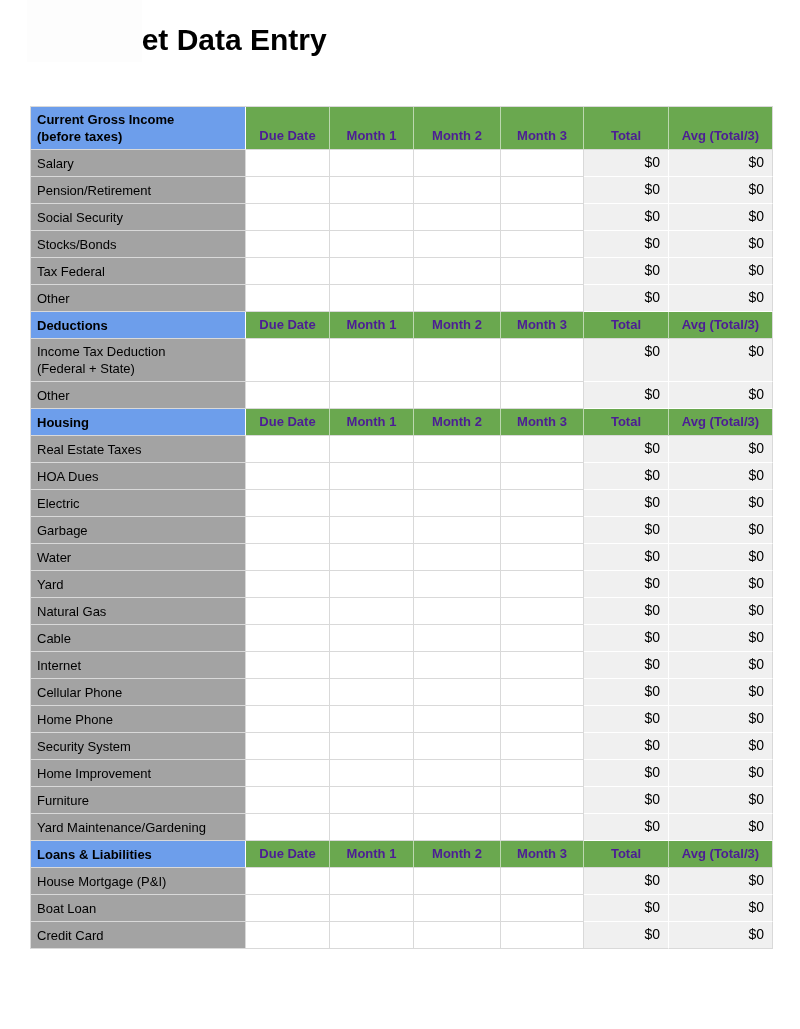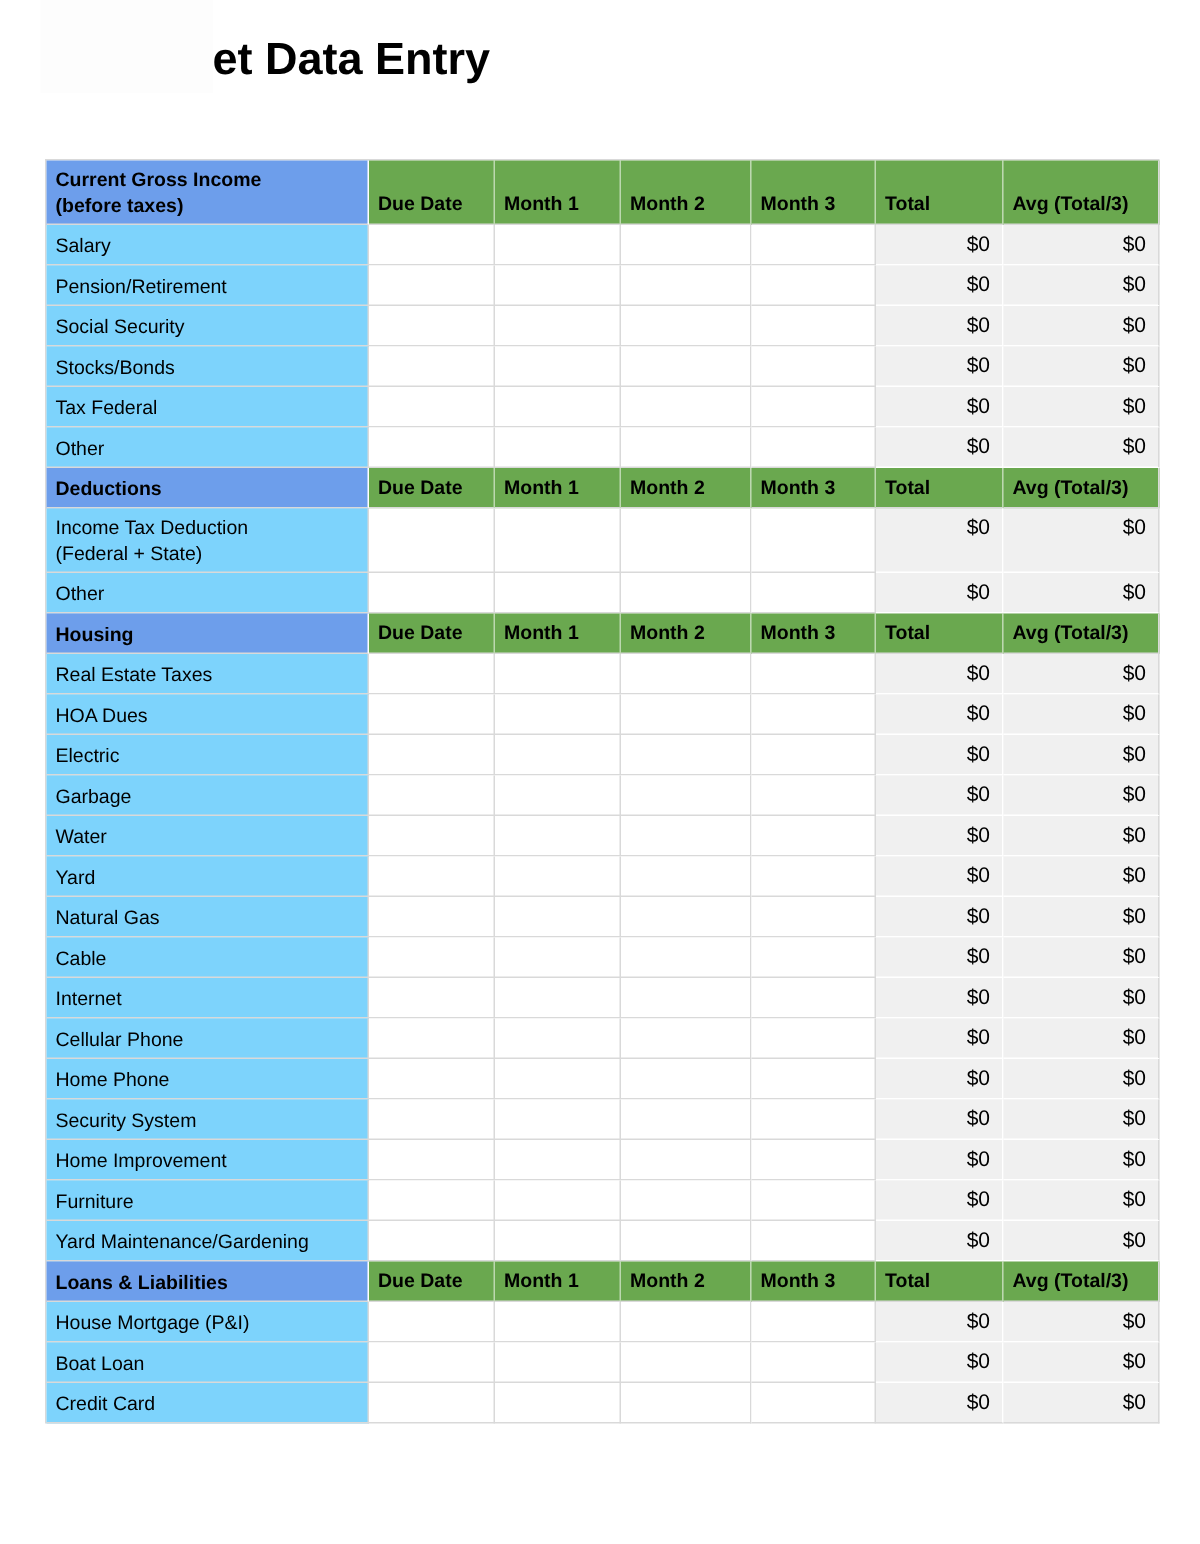--- a/index.html
+++ b/index.html
@@ -58,28 +58,29 @@
     background: var(--blue, #6d9eeb);
     font-weight: bold;
     color: #000000;
     white-space: pre-line;
     border-right-color: #ffffff;
     vertical-align: middle;
   }
   td.col {
     background: var(--green, #6aa84f);
     font-weight: bold;
-    color: #000000;
+    color: #4c1d95;
     vertical-align: bottom;
     padding-bottom: 5px;
     border-right-color: rgba(255,255,255,0.55);
+    text-align: center;
   }
   td.col.last { border-right-color: var(--border, #d9d9d9); }
   td.label {
-    background: #7dd3fc;
+    background: #a3a3a3;
     white-space: pre-line;
   }
   td.entry {
     background: #ffffff;
   }
   td.money {
     background: var(--graycell, #f0f0f0);
     text-align: right;
     font-size: 14px;
     padding-right: 8px;

